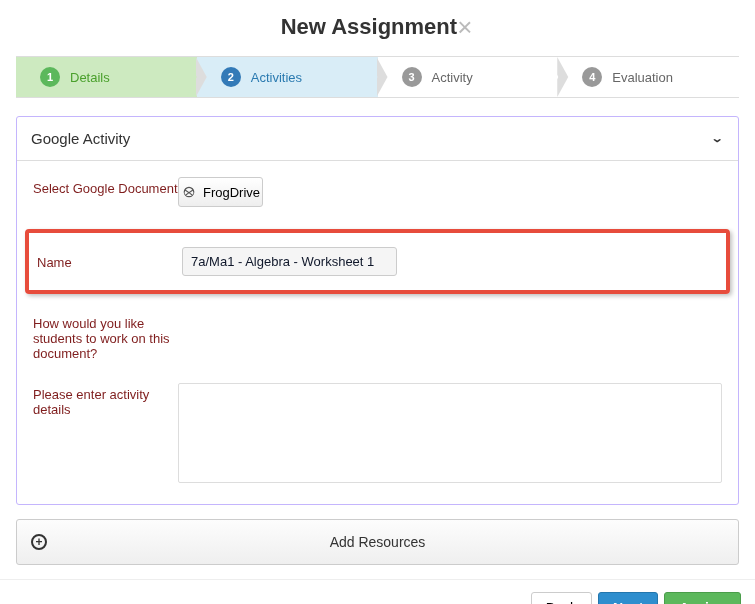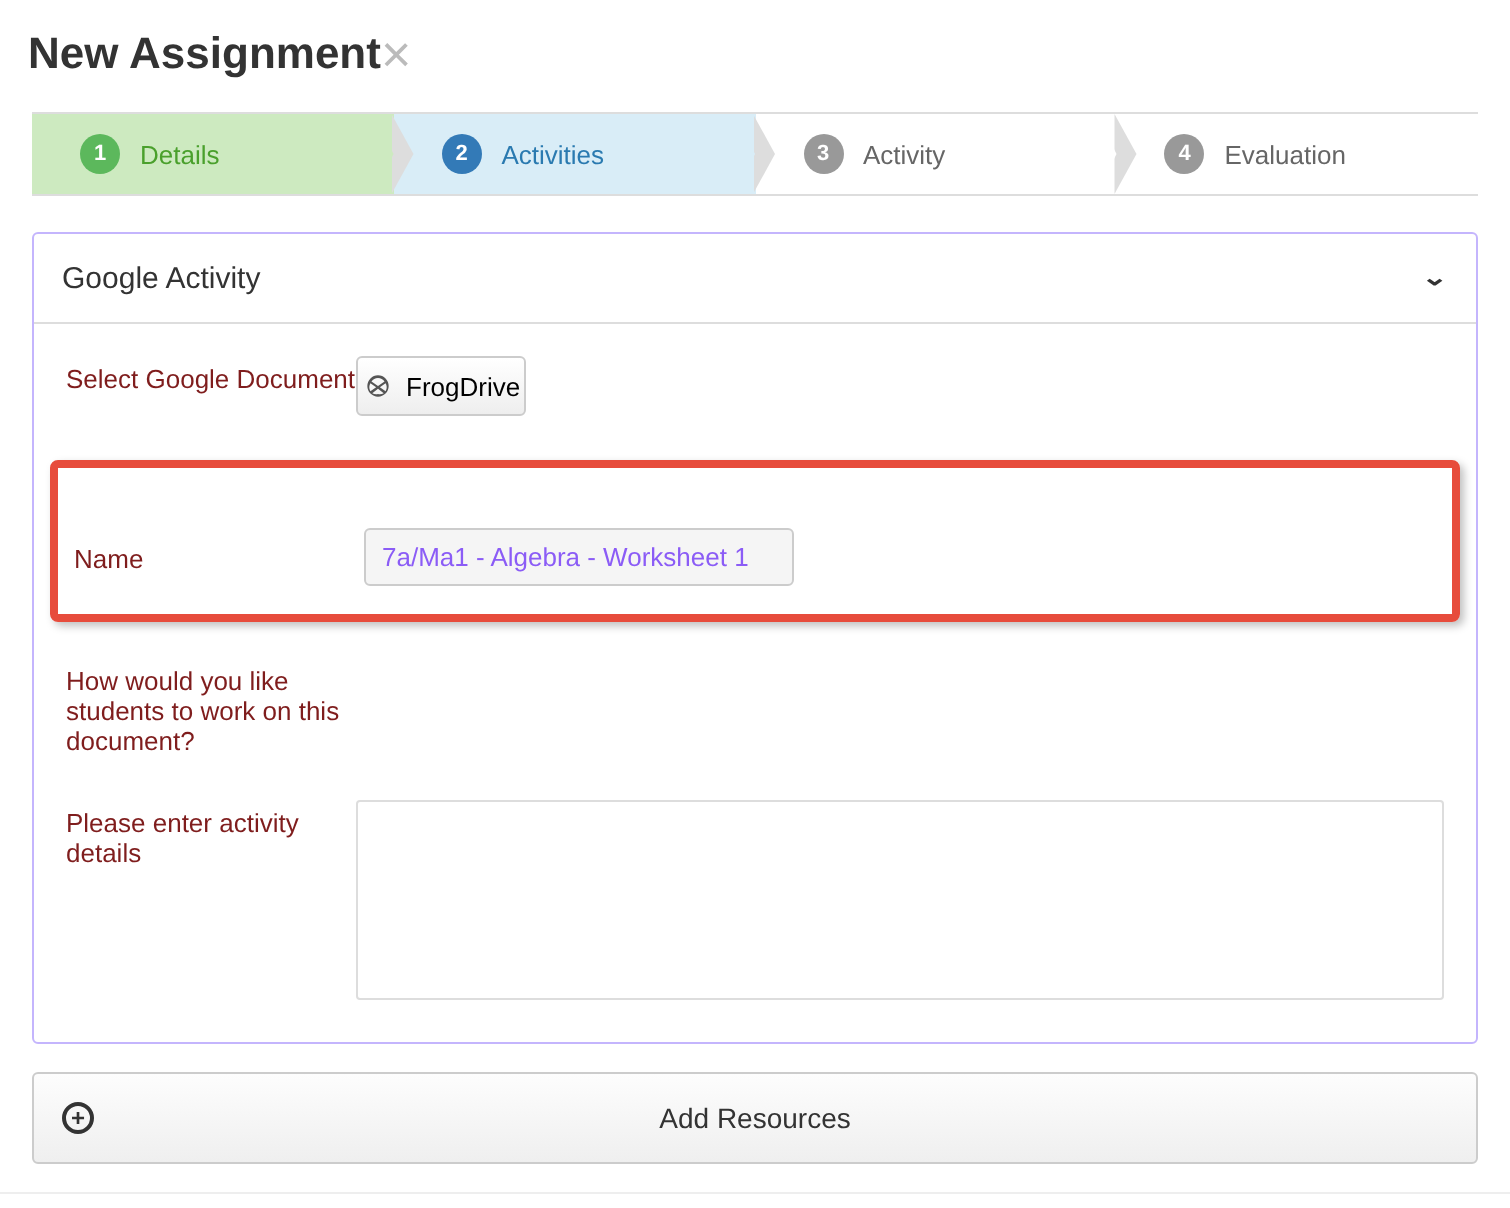--- a/index.html
+++ b/index.html
@@ -5,21 +5,21 @@
     * { box-sizing: border-box; margin: 0; padding: 0; }
     body {
       font-family: "Helvetica Neue", Helvetica, Arial, sans-serif;
       font-size: 14px;
       color: #333;
       background: #fff;
       width: 755px;
     }
     .modal-header {
       display: flex;
-      justify-content: flex-start;
+      justify-content: center;
       align-items: center;
       padding: 14px 16px 8px 14px;
     }
     .modal-title {
       font-size: 22px;
       font-weight: 600;
       color: #333;
     }
     .close-x {
       font-size: 26px;
@@ -113,33 +113,33 @@
       cursor: pointer;
     }
     .frog-icon {
       display:inline-block; width:16px; height:16px; margin-right:6px;
     }
     .frog-icon svg { width:16px; height:16px; }
     .highlight-box {
       border: 4px solid #e74c3c;
       border-radius: 4px;
       margin: 0 -8px 18px -8px;
-      padding: 30px 8px 14px 8px;
+      padding: 14px 8px 14px 8px;
       display: flex;
       align-items: center;
       box-shadow: 2px 2px 4px rgba(0,0,0,0.25);
     }
     .name-input {
       flex: 1;
       max-width: 215px;
       padding: 6px 8px;
       border: 1px solid #ccc;
       border-radius: 3px;
       background: #f5f5f5;
-      color: #8b5cf6;
+      color: #0f172a;
       font-size: 13px;
     }
     .radio-line {
       display: flex; align-items: center; gap: 6px; margin-bottom: 8px;
       font-size: 14px; color: #333;
     }
     input[type=radio] { accent-color: #337ab7; width:14px; height:14px; }
     .textarea {
       width: 100%;
       height: 100px;

